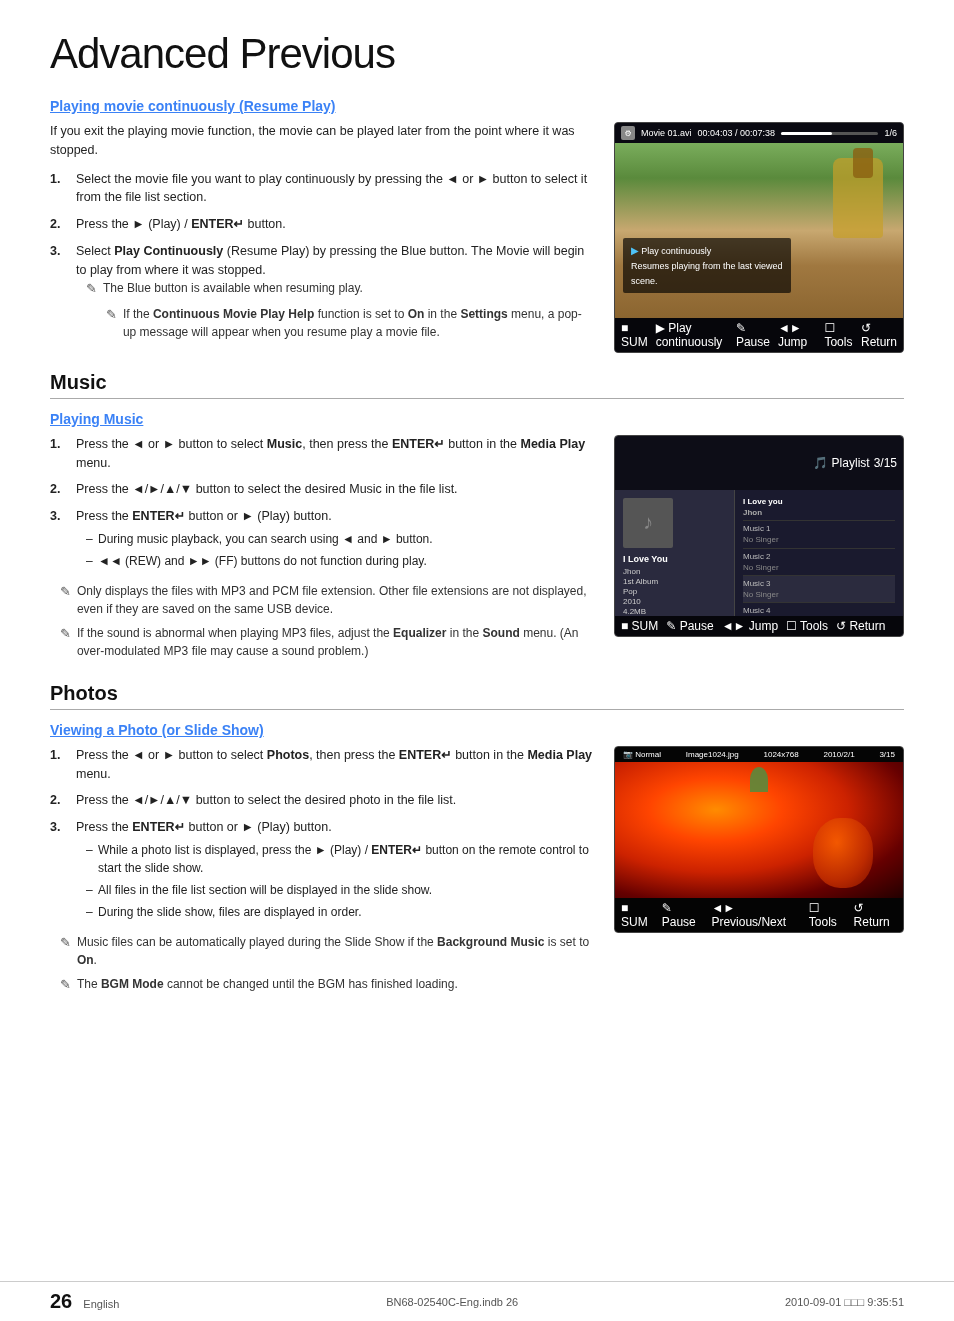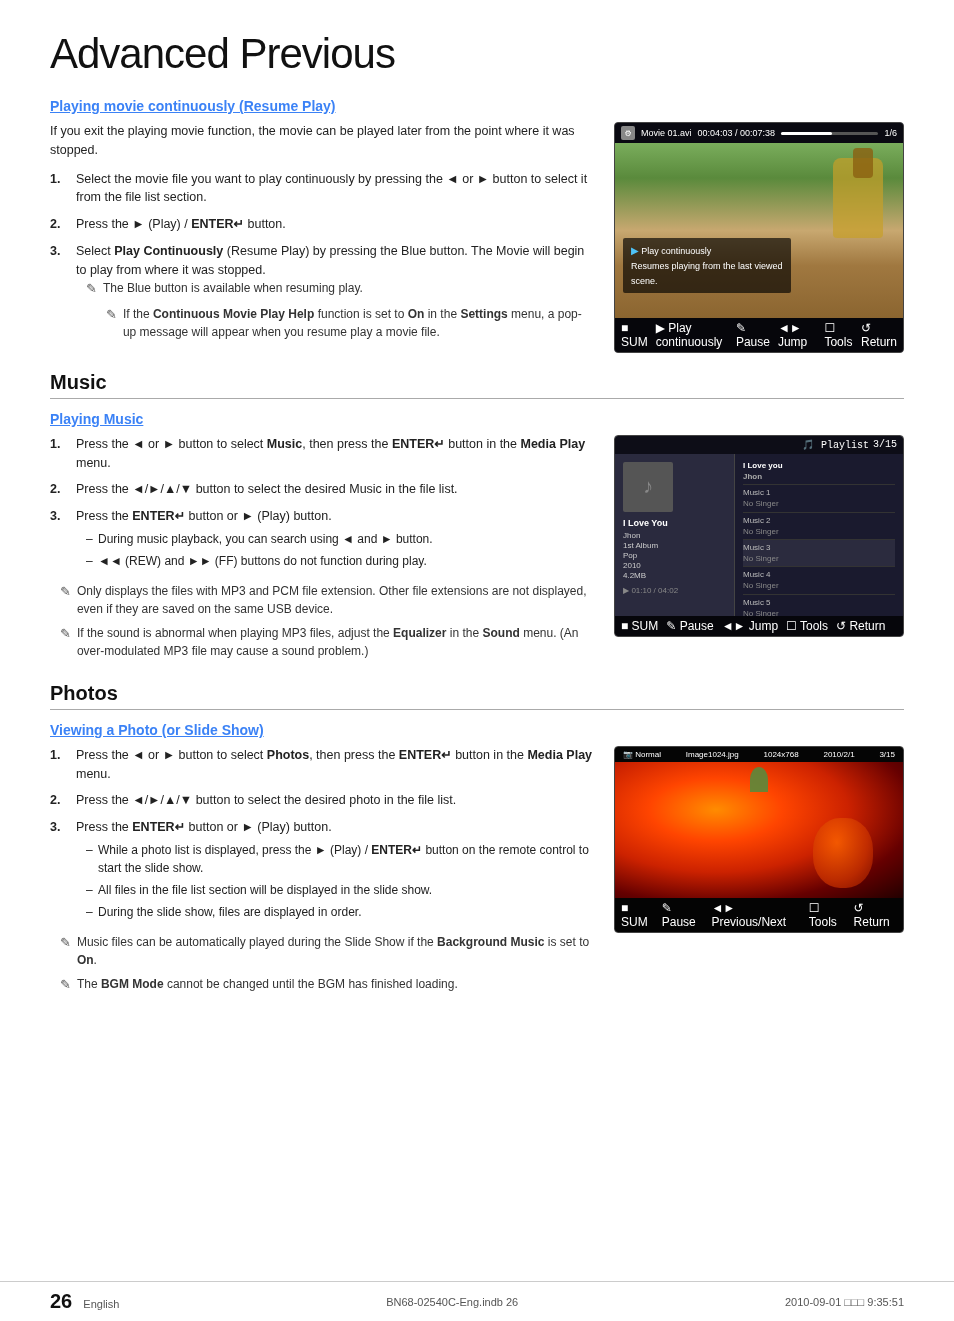--- a/index.html
+++ b/index.html
@@ -232,28 +232,27 @@
     
     .screen-music {
       height: 200px;
       background: #1a1a2e;
       display: flex;
       flex-direction: column;
     }
 
     .music-top-bar {
       background: rgba(0,0,0,0.5);
-      padding: 3px 6px;
-      font-size: 10px;
+      padding: 20px 6px;
+      font-size: 12px;
       color: #fff;
       display: flex;
       justify-content: flex-end;
       align-items: center;
       gap: 4px;
-      font-family: Liberation Mono, monospace;
     }
 
     .music-body {
       display: flex;
       flex: 1;
       overflow: hidden;
     }
 
     .music-left {
       width: 120px;

